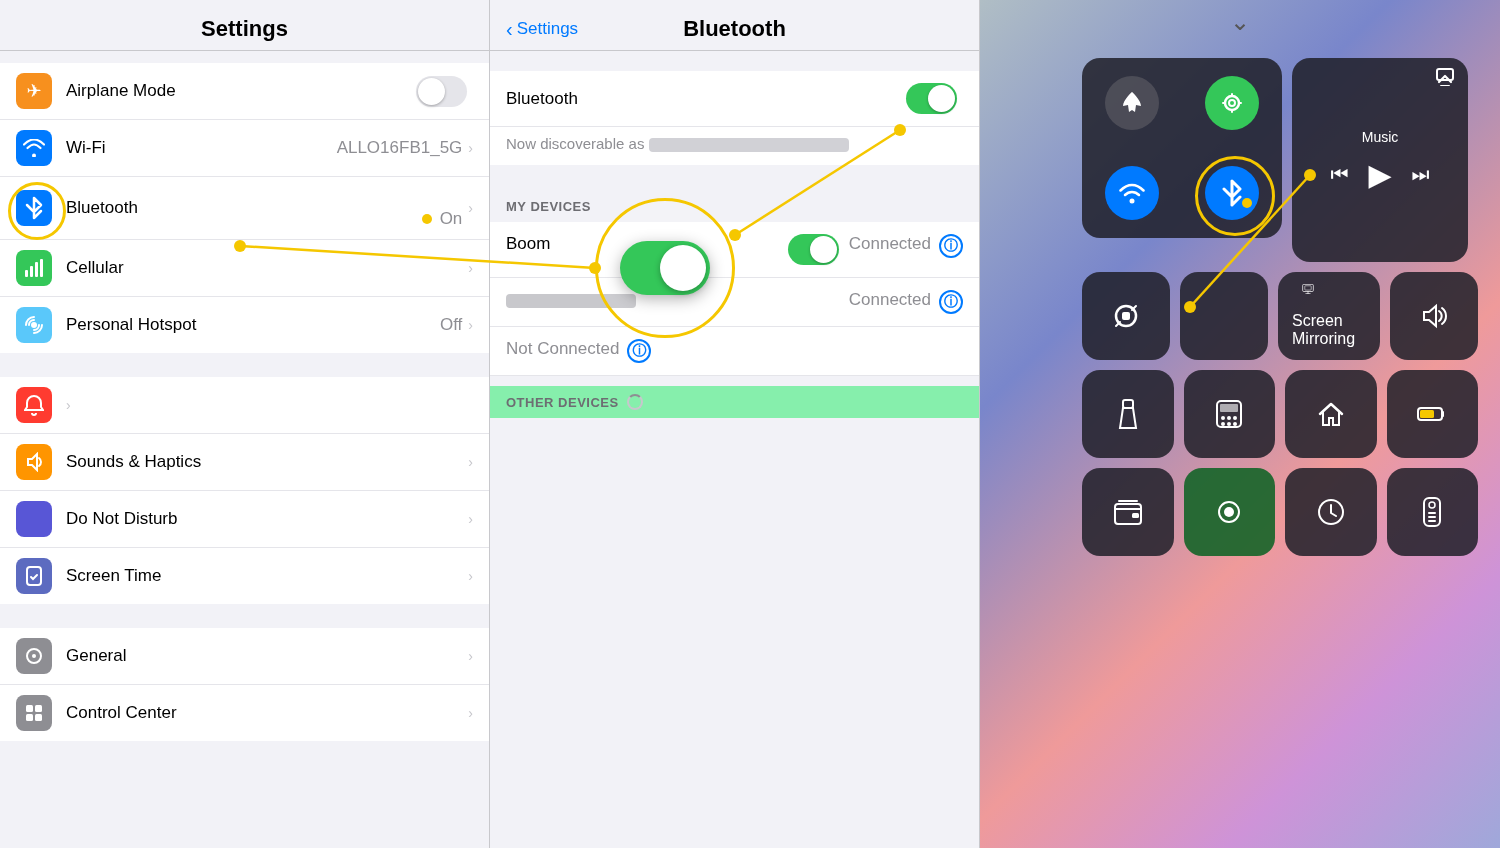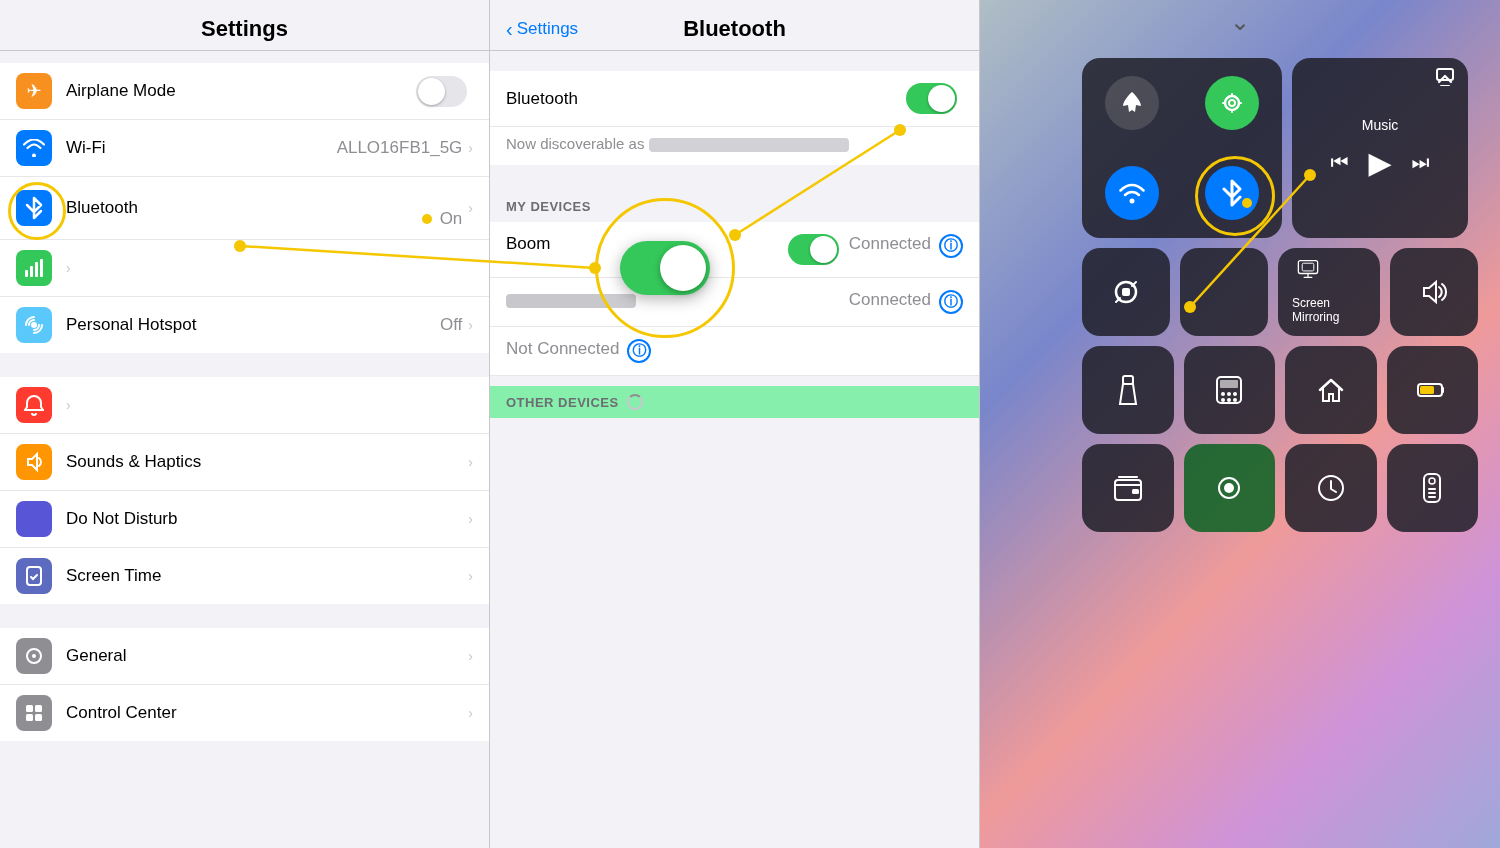--- a/index.html
+++ b/index.html
@@ -339,21 +339,21 @@
       justify-content: center;
       font-size: 24px;
       color: #fff;
     }
     .cc-icon-gray { background: rgba(80,80,90,0.9); }
     .cc-icon-green { background: #34c759; }
     .cc-icon-blue { background: #007aff; }
 
     .cc-music {
       flex: 1;
-      height: 180px;
+      height: 204px;
       background: rgba(30,30,40,0.85);
       border-radius: 18px;
       display: flex;
       flex-direction: column;
       align-items: center;
       justify-content: center;
       gap: 12px;
     }
     .cc-music-label {
       color: #fff;
@@ -508,20 +508,21 @@
 
         <div class="settings-row">
           <div class="row-icon icon-green" style="font-size:14px;">
             <svg width="20" height="20" viewBox="0 0 20 20" fill="none">
               <rect x="1" y="12" width="3" height="7" rx="1" fill="white"></rect>
               <rect x="6" y="8" width="3" height="11" rx="1" fill="white"></rect>
               <rect x="11" y="4" width="3" height="15" rx="1" fill="white"></rect>
               <rect x="16" y="1" width="3" height="18" rx="1" fill="white"></rect>
             </svg>
           </div>
+          <span class="row-label">Cellular</span>
           <span class="row-chevron">›</span>
         </div>
 
         <div class="settings-row">
           <div class="row-icon" style="background:#5ac8fa; font-size:14px;">
             <svg width="20" height="20" viewBox="0 0 20 20" fill="none">
               <circle cx="10" cy="10" r="3" fill="white"></circle>
               <path d="M5 10a5 5 0 0 1 5-5" stroke="white" stroke-width="2" stroke-linecap="round" fill="none"></path>
               <path d="M15 10a5 5 0 0 1-5 5" stroke="white" stroke-width="2" stroke-linecap="round" fill="none"></path>
               <path d="M2 10a8 8 0 0 1 8-8" stroke="white" stroke-width="2" stroke-linecap="round" fill="none"></path>
@@ -745,21 +746,21 @@
             <path d="M15 3a12 12 0 0 0 0 24A12 12 0 0 1 15 3z" fill="white"></path>
           </svg>
         </div>
 
         <div class="cc-single-btn wide cc-screen-mirror" style="flex:1; padding: 12px 14px; align-items:flex-start;">
           <svg width="32" height="28" viewBox="0 0 32 28" fill="none">
             <rect x="1" y="1" width="30" height="20" rx="3" stroke="white" stroke-width="2" fill="none"></rect>
             <rect x="7" y="5" width="18" height="12" rx="2" stroke="white" stroke-width="1.5" fill="none"></rect>
             <path d="M10 27h12M16 21v6" stroke="white" stroke-width="2" stroke-linecap="round"></path>
           </svg>
-          <span style="font-size:12px; color:#fff; margin-top:18px;">Screen Mirroring</span>
+          <span style="font-size:16px; color:#fff; margin-top:18px;">Screen Mirroring</span>
         </div>
 
         <div class="cc-vol-btn">
           <svg width="28" height="28" viewBox="0 0 28 28" fill="none">
             <polygon points="4,10 9,10 16,4 16,24 9,18 4,18" stroke="white" stroke-width="2" fill="none"></polygon>
             <path d="M19 9a6 6 0 0 1 0 10" stroke="white" stroke-width="2" stroke-linecap="round" fill="none"></path>
             <path d="M22 6a10 10 0 0 1 0 16" stroke="white" stroke-width="2" stroke-linecap="round" fill="none"></path>
           </svg>
         </div>
       </div>

